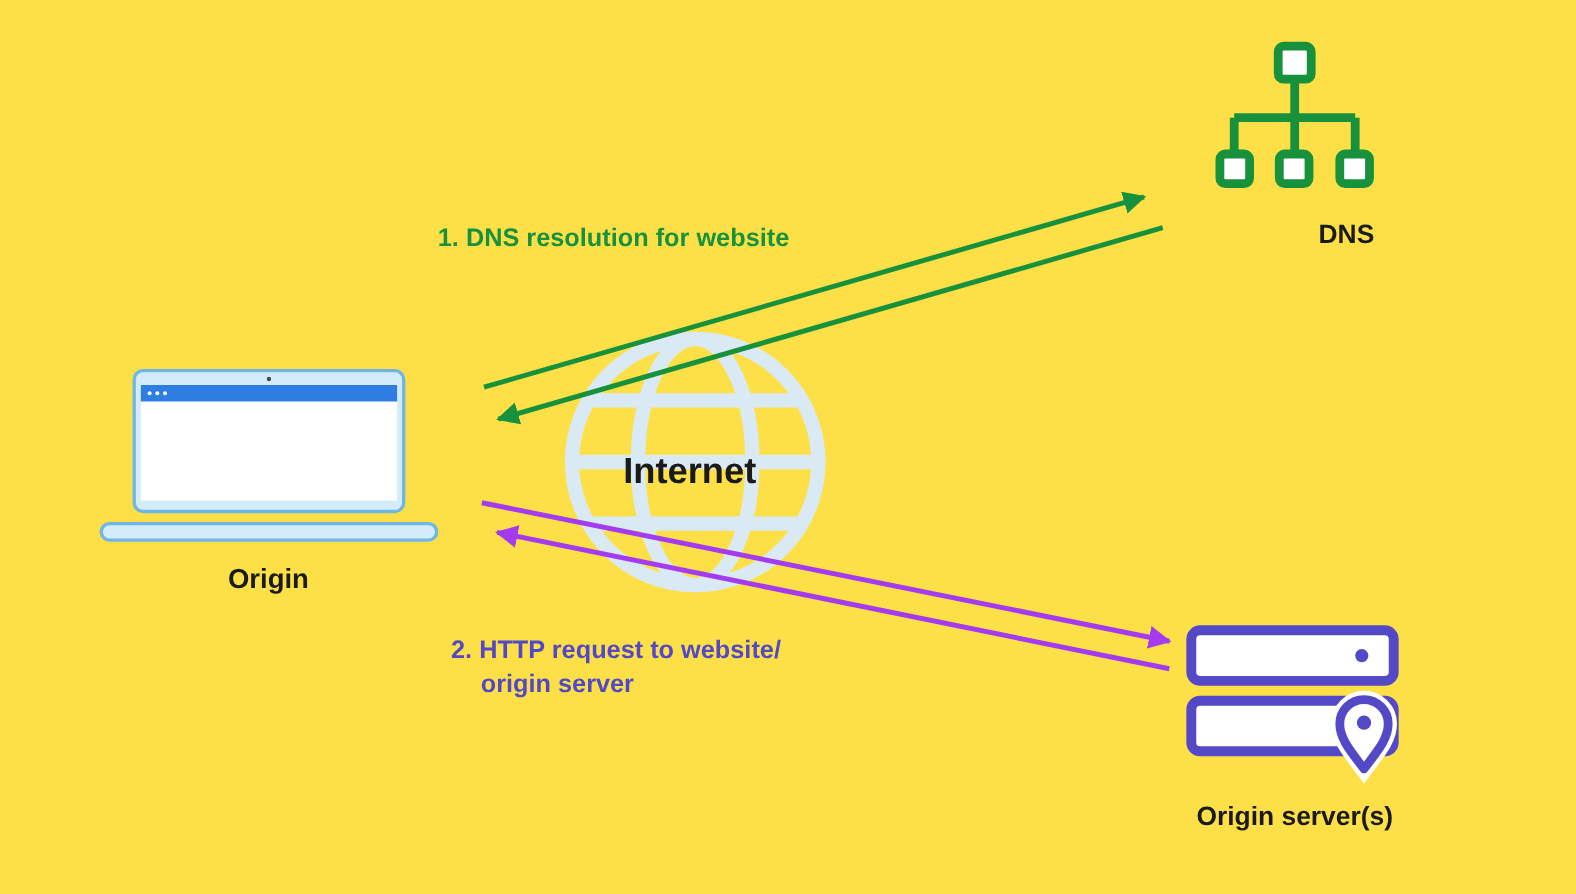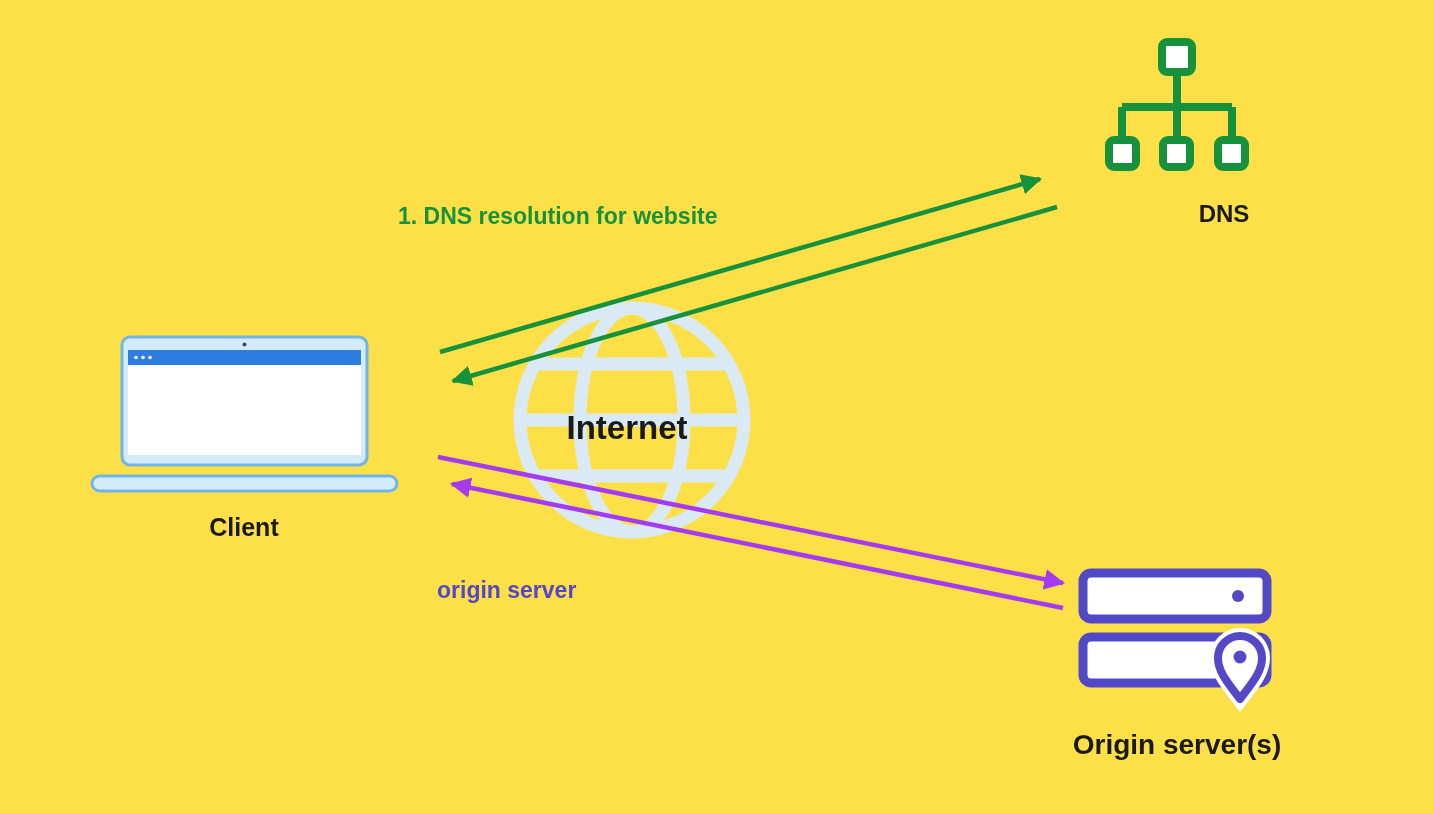--- a/index.html
+++ b/index.html
@@ -21,21 +21,21 @@
     font-size:24px;
     transform:translateX(-50%);
   }
   .step-label{font-size:23px;}
   .step1{left:398px;top:203px;color:#18913C;}
   .step2{left:410px;top:575px;color:#5348C5;line-height:31px;}
   .step2 .line2{padding-left:27px;}
   .client-label{left:244px;top:513px;font-size:25px;}
   .internet-label{left:627px;top:409px;font-size:33px;}
   .dns-label{left:1177px;top:200px;font-size:24px;margin-left:47px;}
-  .origin-label{left:1177px;top:729px;font-size:28px;}
+  .origin-label{left:1177px;top:729px;font-size:24px;}
 </style>
 </head>
 <body>
 
 <div class="stage">
 
   <svg class="layer" viewBox="0 0 1433 813">
     <defs>
       <marker id="arrow-green" viewBox="0 0 10 10" refX="9" refY="5" markerWidth="4.6" markerHeight="4.6" orient="auto-start-reverse">
         <path d="M0,0 L10,5 L0,10 z" fill="#18913C"></path>
@@ -95,23 +95,24 @@
 
       <path d="M1240 699 C1228 683 1218 672 1218 658 a22 22 0 1 1 44 0 c0 14 -10 25 -22 41 z" fill="#FFFFFF" stroke="#FFFFFF" stroke-width="16"></path>
       <path d="M1240 699 C1228 683 1218 672 1218 658 a22 22 0 1 1 44 0 c0 14 -10 25 -22 41 z" fill="#FFFFFF" stroke="#5348C5" stroke-width="8" stroke-linejoin="round"></path>
       <circle cx="1240" cy="657" r="6.5" fill="#5348C5"></circle>
     </g>
   </svg>
 
   <div class="label step-label step1">1. DNS resolution for website</div>
 
   <div class="label step-label step2">
+    <div class="line1">2. HTTP request to website/</div>
     <div class="line2">origin server</div>
   </div>
 
-  <div class="label node-label client-label">Client</div>
+  <div class="label node-label client-label">Origin</div>
 
   <div class="label node-label internet-label">Internet</div>
 
   <div class="label node-label dns-label">DNS</div>
 
   <div class="label node-label origin-label">Origin server(s)</div>
 </div>
 
 </body></html>

